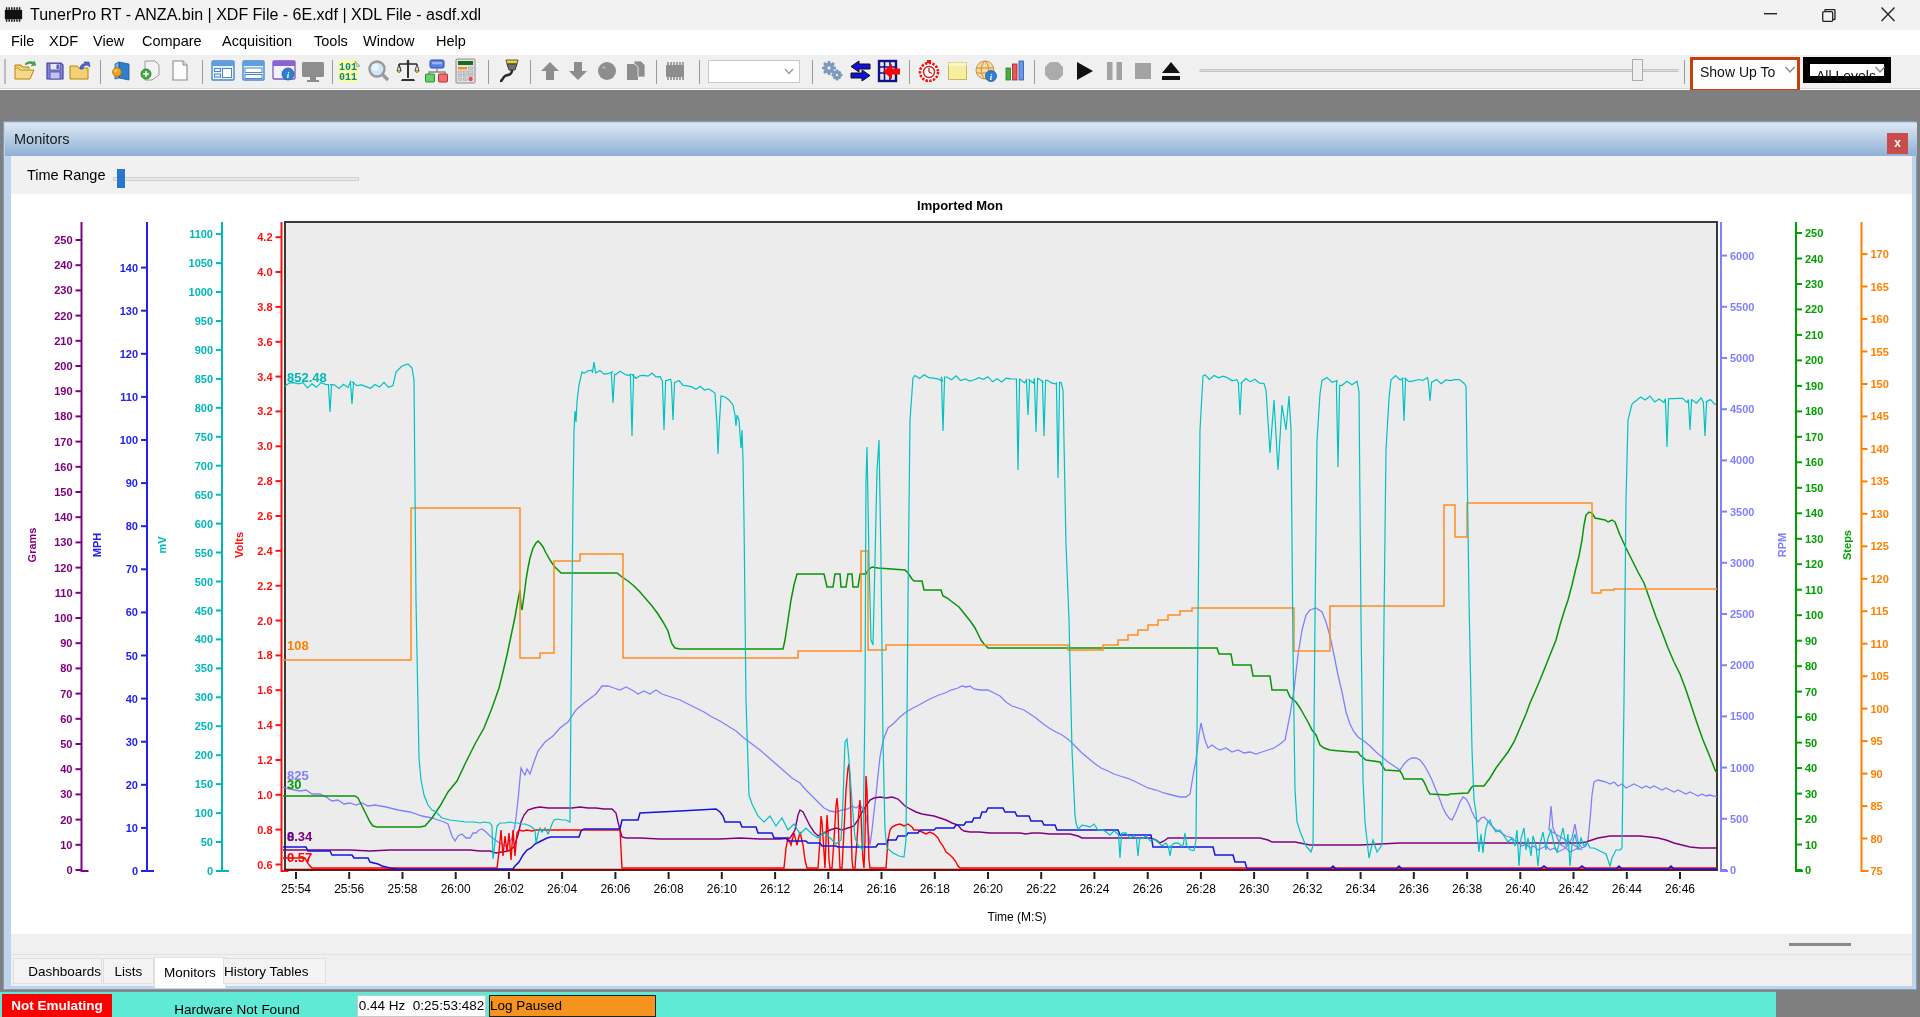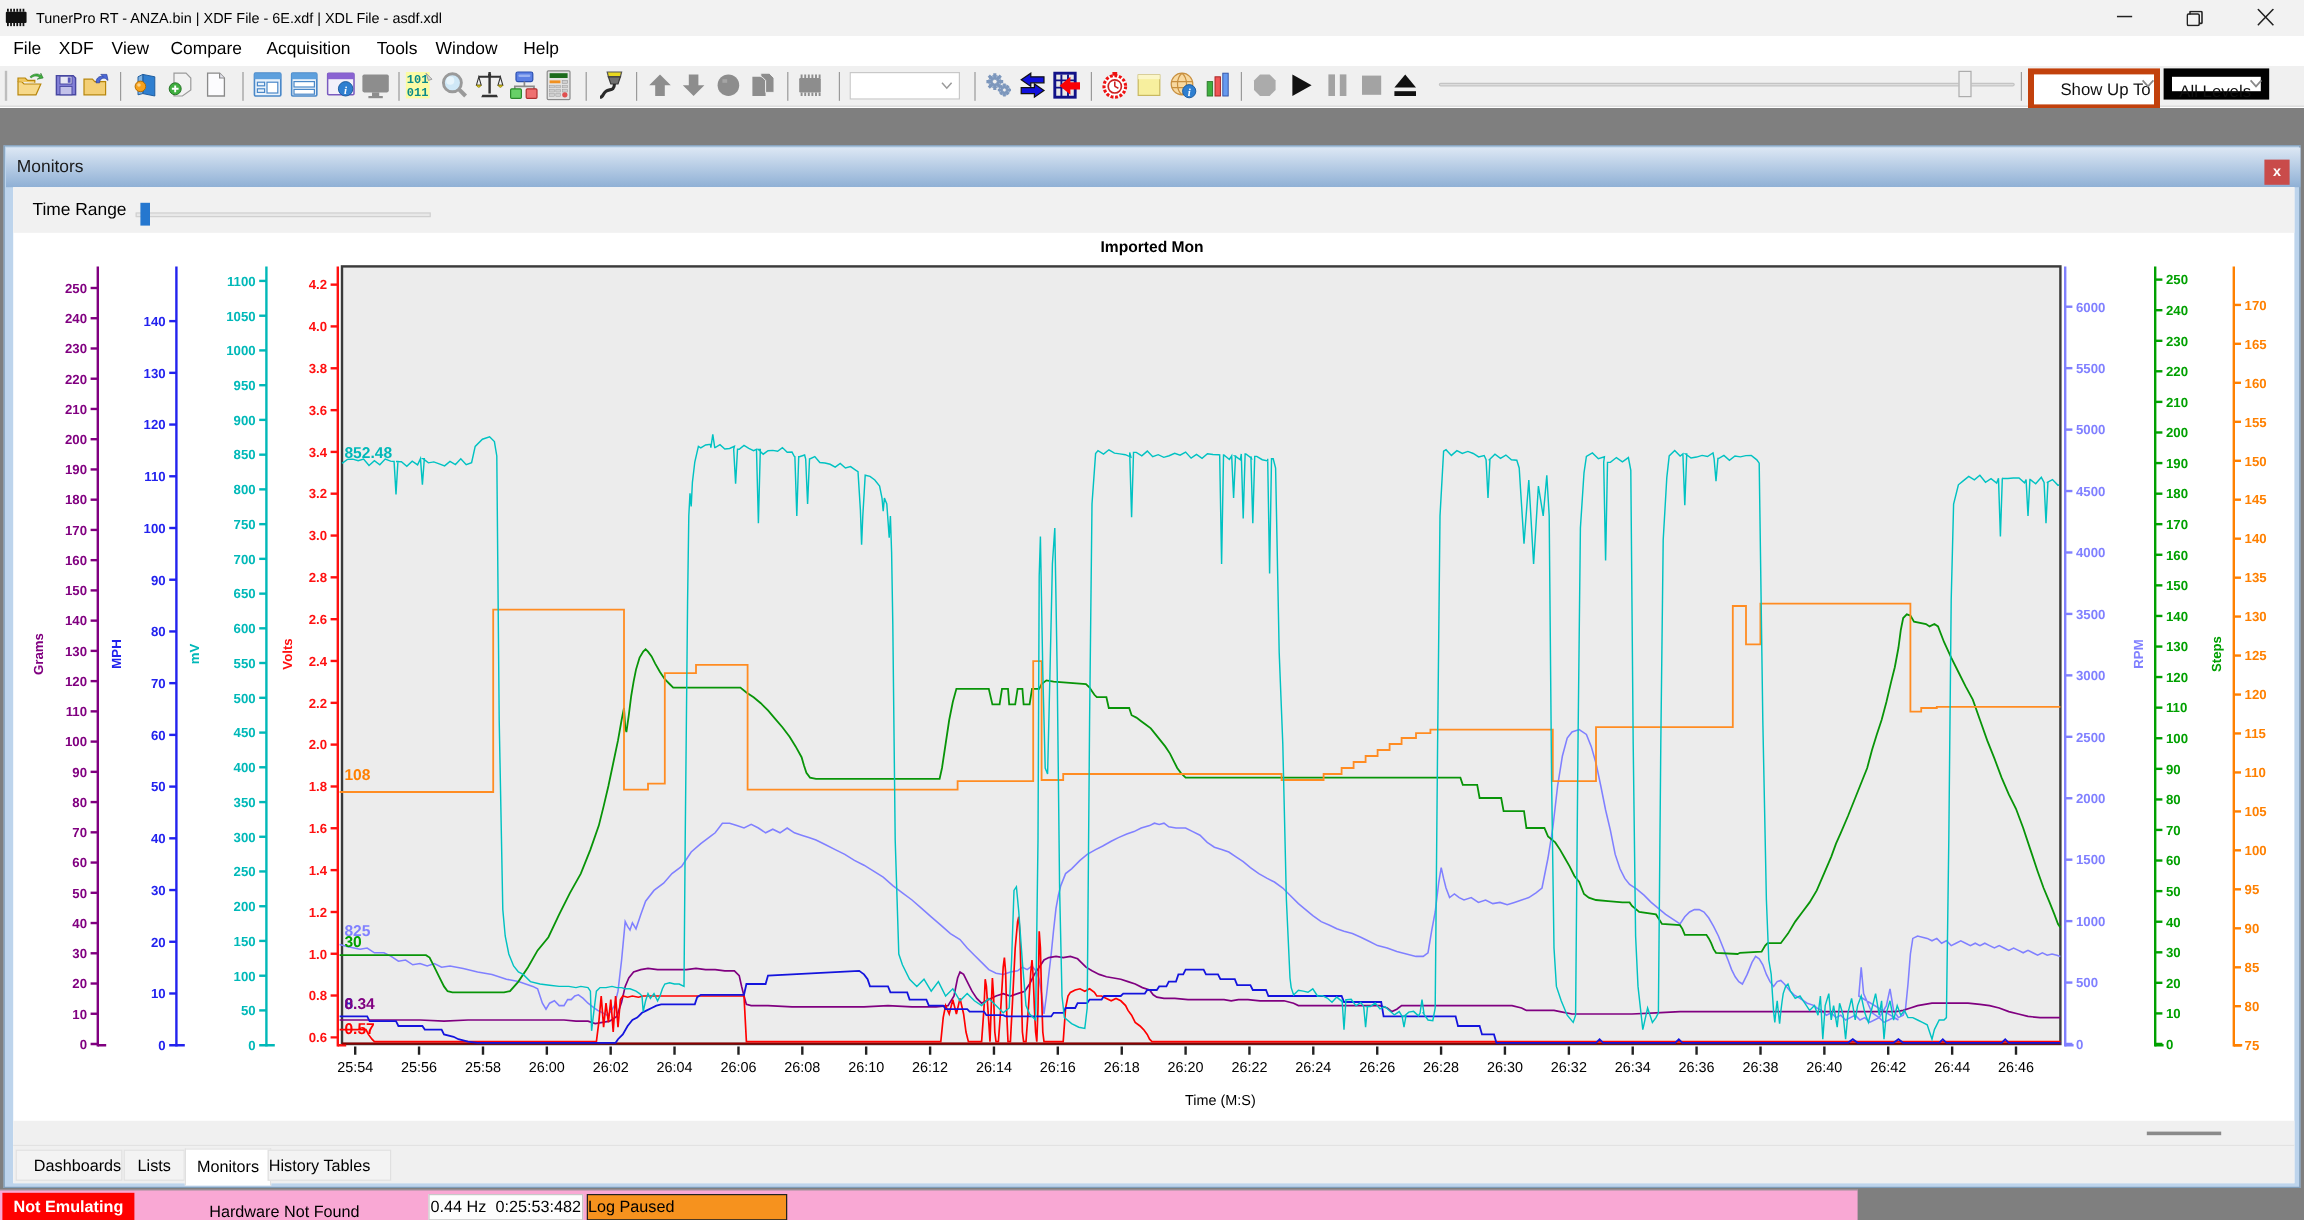--- a/index.html
+++ b/index.html
@@ -7,21 +7,21 @@
 <body>
 
 <div class="abs" style="left:0;top:0;width:1920px;height:30px;background:#f2f2f2">
   <svg class="abs" style="left:4px;top:7px" width="19" height="15" viewBox="0 0 22 17">
     <rect x="1" y="3" width="20" height="11" rx="1" fill="#111"></rect>
     <g stroke="#111" stroke-width="1.7">
       <path d="M3 3 L3 0 M6 3 L6 0 M9 3 L9 0 M12 3 L12 0 M15 3 L15 0 M18 3 L18 0"></path>
       <path d="M3 14 L3 17 M6 14 L6 17 M9 14 L9 17 M12 14 L12 17 M15 14 L15 17 M18 14 L18 17"></path>
     </g>
   </svg>
-  <div class="abs" style="left:30px;top:0;height:30px;line-height:30px;font-size:12px;color:#000">TunerPro RT - ANZA.bin | XDF File - 6E.xdf | XDL File - asdf.xdl</div>
+  <div class="abs" style="left:30px;top:0;height:30px;line-height:30px;font-size:16px;color:#000">TunerPro RT - ANZA.bin | XDF File - 6E.xdf | XDL File - asdf.xdl</div>
   <svg class="abs" style="left:1764px;top:13px" width="13" height="2" viewBox="0 0 13 2">
       <rect width="13" height="1.4" fill="#222"></rect>
     </svg>
   <svg class="abs" style="left:1822px;top:9px" width="14" height="13" viewBox="0 0 14 13">
       <path d="M3 3 L3 1 Q3 0.5 3.5 0.5 L12 0.5 Q13 0.5 13 1.5 L13 10 Q13 10.5 12.5 10.5 L11 10.5" fill="none" stroke="#222" stroke-width="1.3"></path>
       <rect x="0.7" y="2.7" width="10" height="9.6" rx="1.2" fill="none" stroke="#222" stroke-width="1.3"></rect>
     </svg>
   <svg class="abs" style="left:1881px;top:7px" width="14" height="15" viewBox="0 0 14 15">
       <path d="M0.5 0.5 L13.5 14 M13.5 0.5 L0.5 14" stroke="#222" stroke-width="1.3"></path>
     </svg>
@@ -233,21 +233,21 @@
 <svg style="position:absolute;left:1134px;top:62px" width="18" height="18" viewBox="0 0 18 18">
     <rect x="1" y="1" width="16" height="16" fill="#a3a3a3"></rect>
   </svg>
 <svg style="position:absolute;left:1160px;top:61px" width="22" height="20" viewBox="0 0 22 20">
     <path d="M11 1 L20 12 L2 12 Z" fill="#111"></path>
     <rect x="2" y="15" width="18" height="4" fill="#111"></rect>
   </svg>
 <div style="position:absolute;left:1199px;top:69px;width:480px;height:3px;background:#ddd;border:1px solid #c4c4c4;border-radius:2px"></div>
 <div style="position:absolute;left:1632px;top:59px;width:11px;height:22px;background:#efefef;border:1px solid #acacac"></div>
 <div style="position:absolute;left:1684px;top:60px;width:1px;height:24px;background:#9a9a9a"></div>
-<div style="position:absolute;left:1690px;top:57px;width:110px;height:35px;background:#fff;border:5px solid #c2410c;font-size:14px;color:#111;line-height:25px;padding-left:22px;box-sizing:border-box">Show Up To</div>
+<div style="position:absolute;left:1690px;top:57px;width:110px;height:35px;background:#fff;border:3px solid #c2410c;font-size:14px;color:#111;line-height:25px;padding-left:7px;box-sizing:border-box">Show Up To</div>
 <svg style="position:absolute;left:1784px;top:66px" width="12" height="8" viewBox="0 0 12 8">
     <path d="M1.5 1 L6 6 L10.5 1" fill="none" stroke="#888" stroke-width="1.4"></path>
   </svg>
 <div style="position:absolute;left:1803px;top:57px;width:88px;height:26px;background:#fff;border:7px solid #000000;font-size:14px;color:#111;line-height:25px;padding-left:6px;box-sizing:border-box">All Levels</div>
 <svg style="position:absolute;left:1874px;top:66px" width="12" height="8" viewBox="0 0 12 8">
     <path d="M1.5 1 L6 6 L10.5 1" fill="none" stroke="#888" stroke-width="1.4"></path>
   </svg>
 
 <div class="abs" style="left:0;top:90px;width:1920px;height:927px;background:#7f7f7f"></div>
 
@@ -272,21 +272,21 @@
 
     <div class="abs" style="left:0;top:798px;width:1901px;height:32px;background:#f0f0f0;border-top:1px solid #e2e2e2">
       <div class="abs" style="left:2px;top:3px;width:89px;height:26px;background:#f3f3f3;border:1px solid #e0e0e0;font-size:13.5px;text-align:right;line-height:25px;color:#000">Dashboards</div>
       <div class="abs" style="left:92px;top:3px;width:51px;height:26px;background:#f3f3f3;border:1px solid #e0e0e0;font-size:13.5px;text-align:center;line-height:25px;color:#000">Lists</div>
       <div class="abs" style="left:143px;top:2px;width:72px;height:31px;background:#fff;border:1px solid #e0e0e0;border-bottom:none;font-size:13.5px;text-align:center;line-height:29px;color:#000">Monitors</div>
       <div class="abs" style="left:212px;top:3px;width:103px;height:26px;background:#f3f3f3;border:1px solid #e0e0e0;font-size:13.5px;text-align:left;line-height:25px;color:#000">History Tables</div>
     </div>
   </div>
 </div>
 
-<div class="abs" style="left:0;top:991px;width:1548px;height:26px;background:#f9a8d4;border-top:1px solid #8a8a8a">
+<div class="abs" style="left:0;top:991px;width:1776px;height:26px;background:#5eead4;border-top:1px solid #8a8a8a">
   <div class="abs" style="left:2px;top:2px;width:110px;height:24px;background:#fe0000;color:#fff;font-size:13.5px;font-weight:bold;text-align:center;line-height:23px">Not Emulating</div>
   <div class="abs" style="left:167px;top:6px;width:140px;height:24px;color:#000;font-size:13.5px;font-weight:normal;text-align:center;line-height:23px">Hardware Not Found</div>
   <div class="abs" style="left:357px;top:3px;width:129px;height:22px;background:#fdfdfd;border:1px solid #c8c8c8;color:#000;font-size:13.5px;text-align:center;line-height:20px">0.44 Hz&nbsp; 0:25:53:482</div>
   <div class="abs" style="left:489px;top:3px;width:167px;height:22px;background:#f6921e;border:1px solid #222;color:#000;font-size:13.5px;text-align:left;line-height:20px">Log Paused</div>
 </div>
 <svg style="position:absolute;left:0;top:0;width:1920px;height:1017px" viewBox="0 0 1920 1017" font-family="Liberation Sans, sans-serif">
     <rect x="285.0" y="222.0" width="1432.0" height="648.0" fill="#ececec" stroke="#3a3a3a" stroke-width="2"></rect>
 <text x="960" y="210" font-size="13" font-weight="bold" fill="#000" text-anchor="middle">Imported Mon</text>
 <line x1="81.5" y1="222.0" x2="81.5" y2="872.0" stroke="#800080" stroke-width="2"></line>
 <line x1="75.5" y1="870.0" x2="81.5" y2="870.0" stroke="#800080" stroke-width="2"></line>

